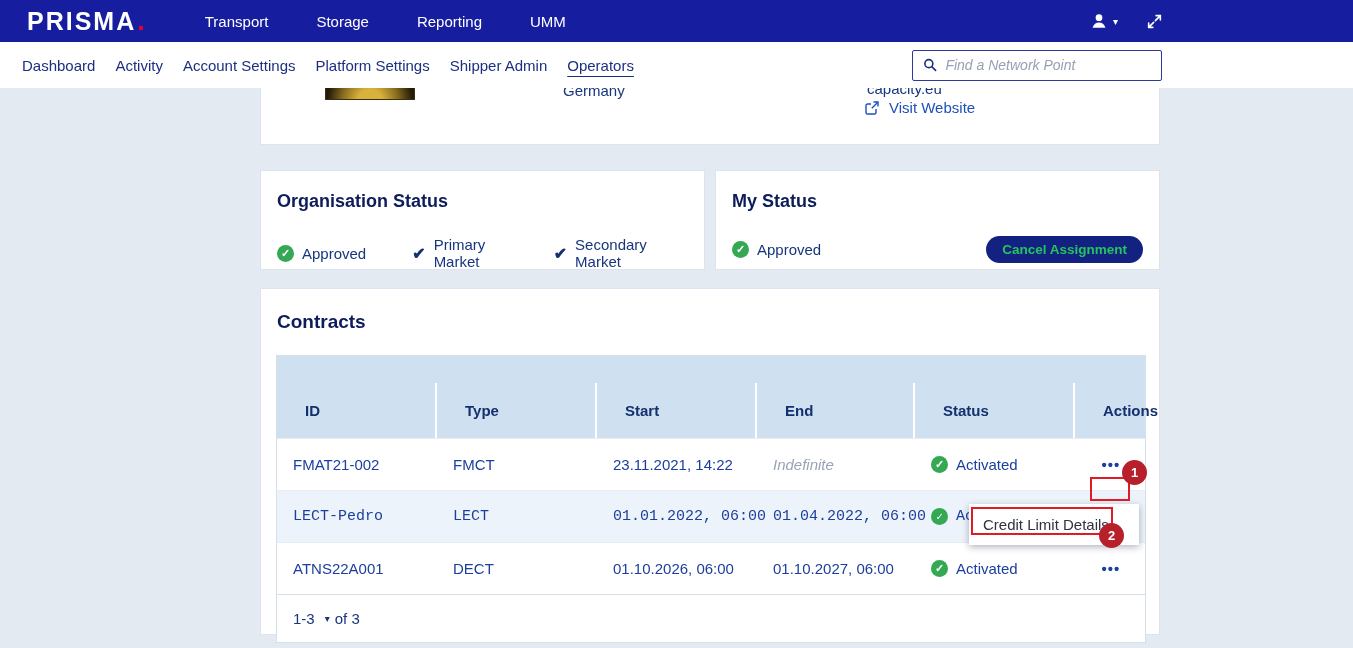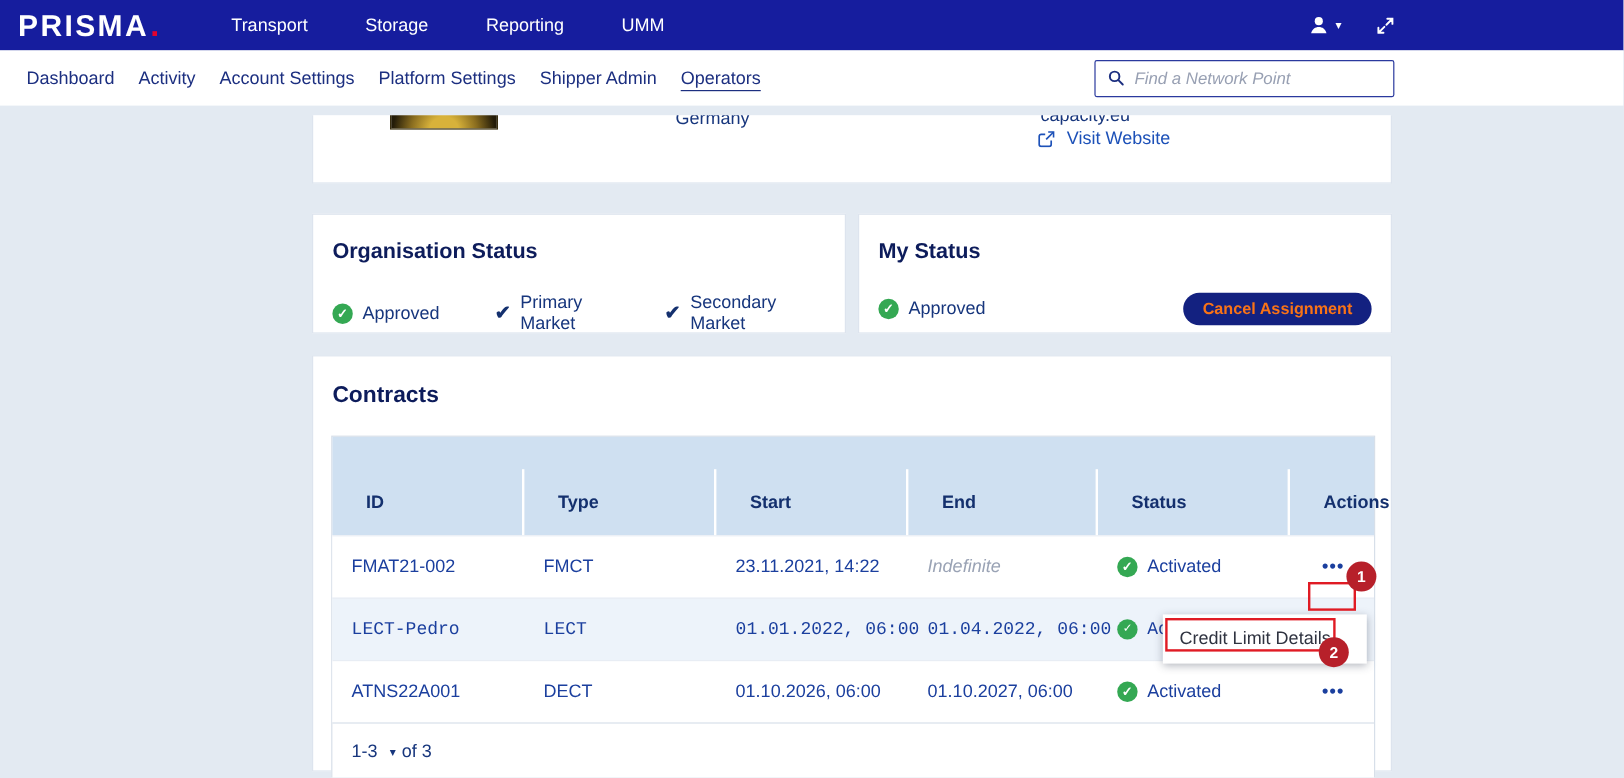--- a/index.html
+++ b/index.html
@@ -9,21 +9,21 @@
     background: #e3eaf2;
     position: relative;
     overflow: hidden;
     color: #17367d;
   }
 
   
   .topbar {
     height: 42px; background: #161d9e; color: #fff;
     display: flex; align-items: center;
-    padding-left: 15px; padding-right: 190px;
+    padding-left: 27px; padding-right: 190px;
   }
   .brand { font-size: 25px; font-weight: bold; letter-spacing: 2px; display:flex; align-items:baseline; }
   .brand .dot { color: #e4022e; font-size: 27px; margin-left: 1px; }
   .topnav { display: flex; gap: 48px; margin-left: 58px; font-size: 15px; }
   .topnav .item { cursor: pointer; }
   .topbar-right { margin-left: auto; display: flex; align-items: center; gap: 28px; }
   .user-group { display: flex; align-items: center; gap: 5px; cursor: pointer; }
   .caret-white { font-size: 10px; color: #fff; }
 
   
@@ -39,21 +39,21 @@
     border: 1px solid #2b3a9e; border-radius: 2px;
     display: flex; align-items: center; gap: 8px; padding: 0 10px; background: #fff;
   }
   .search-box input {
     border: none; outline: none; width: 100%; font-size: 14px;
     font-family: "Liberation Sans", sans-serif; color: #0c4a6e;
   }
   .search-box input::placeholder { font-style: italic; color: #98a0b3; }
 
   
-  .content { position: absolute; left: 260px; top: 96px; width: 900px; }
+  .content { position: absolute; left: 260px; top: 88px; width: 900px; }
   .card { background: #fff; border: 1px solid #dde4ee; }
 
   
   .partial-card { height: 57px; position: relative; overflow: hidden; border-top: none; }
   .op-logo {
     position: absolute; left: 64px; top: -40px; width: 90px; height: 52px;
     background: radial-gradient(circle at 50% 105%, #d8b23a 18%, #8a6d1f 40%, #241c08 62%, #120e06 100%);
     border: 1px solid #3a2f10;
   }
   .op-country { position: absolute; left: 302px; top: -6px; font-size: 15px; }
@@ -70,21 +70,21 @@
   .status-line { display: flex; align-items: center; font-size: 15px; }
   .status-item { display: flex; align-items: center; gap: 8px; }
   .gap-lg { margin-left: 46px; } .gap-md { margin-left: 26px; }
   .check-circle {
     width: 17px; height: 17px; border-radius: 50%; background: #34a853; color: #fff;
     font-size: 11px; font-weight: bold; display: inline-flex; align-items: center; justify-content: center; flex: none;
   }
   .bold-check { color: #14306e; font-weight: bold; font-size: 16px; }
   .between { justify-content: space-between; }
   .btn-cancel {
-    background: #132180; color: #f97316; border: none; border-radius: 15px;
+    background: #132180; color: #22c55e; border: none; border-radius: 15px;
     padding: 6px 16px; font-size: 13.5px; font-weight: bold; cursor: pointer;
     font-family: "Liberation Sans", sans-serif;
   }
 
   
   .contracts-card { margin-top: 18px; height: 347px; padding: 16px 15px; position: relative; }
   .contracts-title { font-size: 19px; font-weight: bold; color: #0d1c5b; margin: 6px 1px 22px; }
   .table { width: 870px; border: 1px solid #d7dfe9; font-size: 15px; background: #fff; }
   .thead, .trow {
     display: grid;

